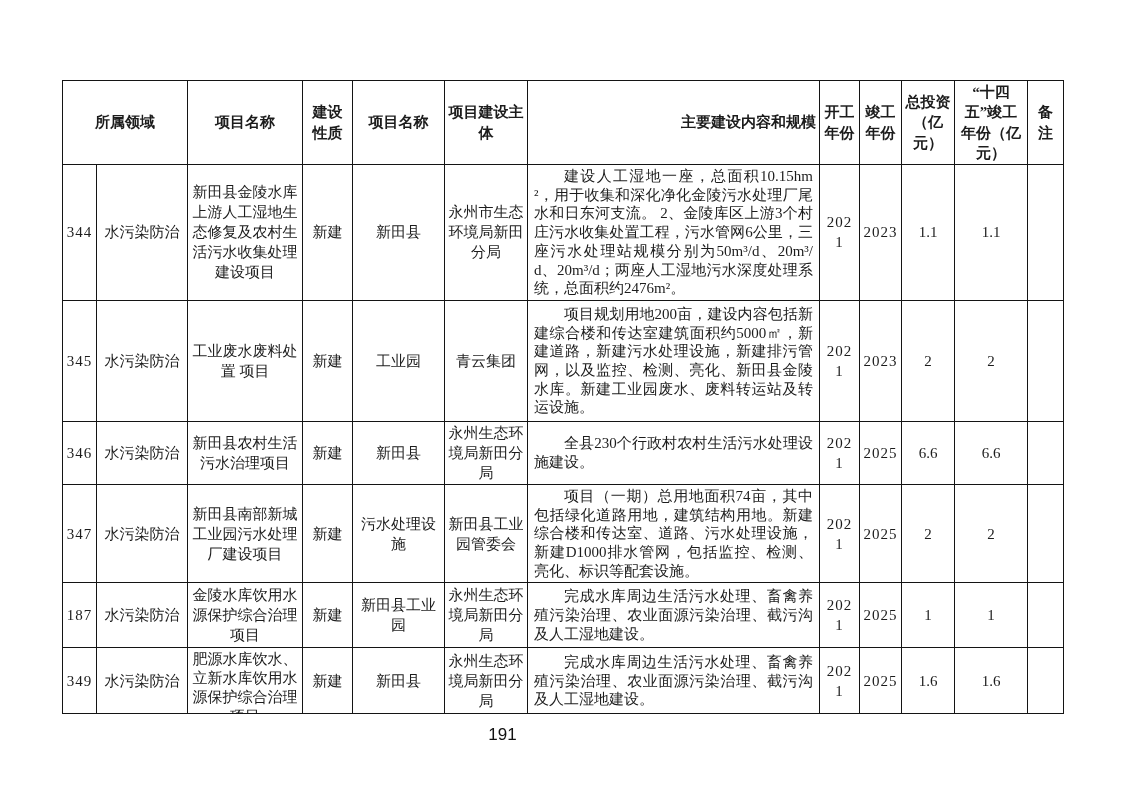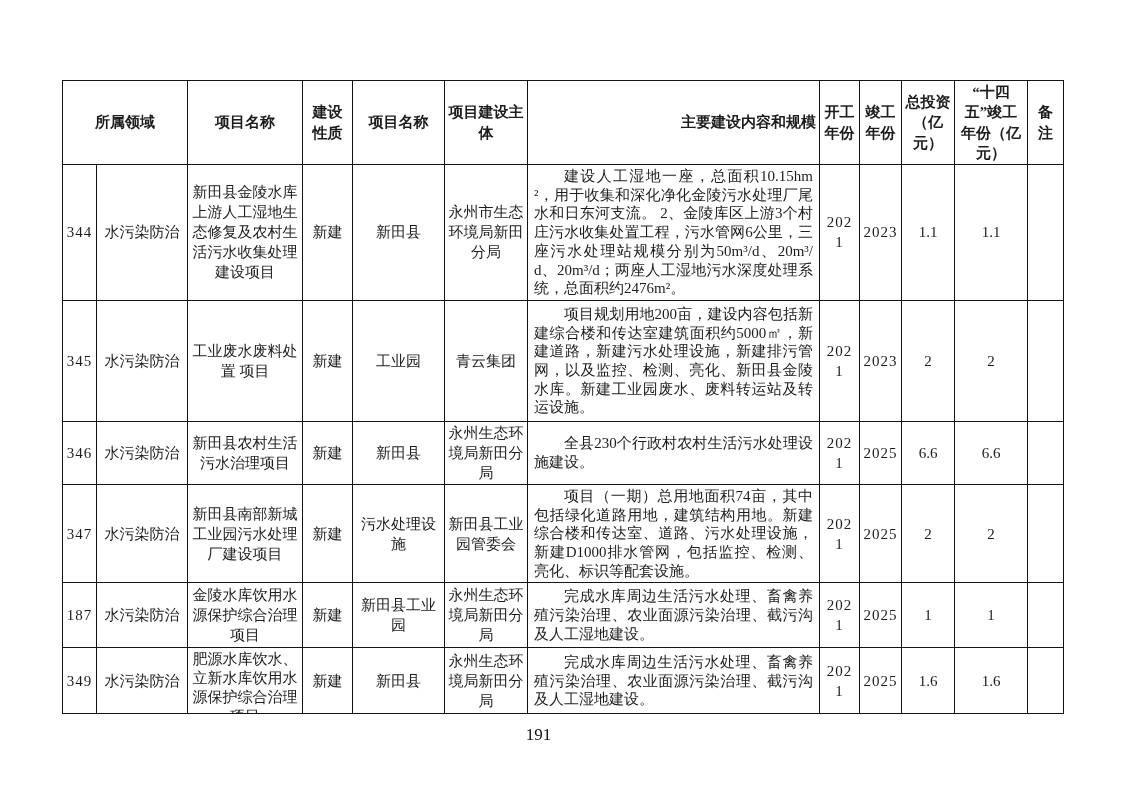--- a/index.html
+++ b/index.html
@@ -33,22 +33,22 @@
     padding:2px 6px;
     line-height:18.7px;
   }
   td.content-cell p{margin:0;text-indent:2em;}
   td.clip-cell{vertical-align:top;padding:2px 3px 0 3px;}
   .clipbox{height:63px;overflow:hidden;line-height:19px;}
   .num{letter-spacing:1px;}
   .page-number{
     position:absolute;left:0;top:725px;width:1005px;
     text-align:center;
-    font-family:Liberation Serif, serif;
-    font-size:17px;color:#111;padding-left:36px;
+    font-family:Liberation Sans, sans-serif;
+    font-size:17px;color:#111;
   }
 </style>
 </head>
 <body>
 
 <table class="doc-table">
   <colgroup>
     <col style="width:34px">
       <col style="width:91px">
       <col style="width:115px">

